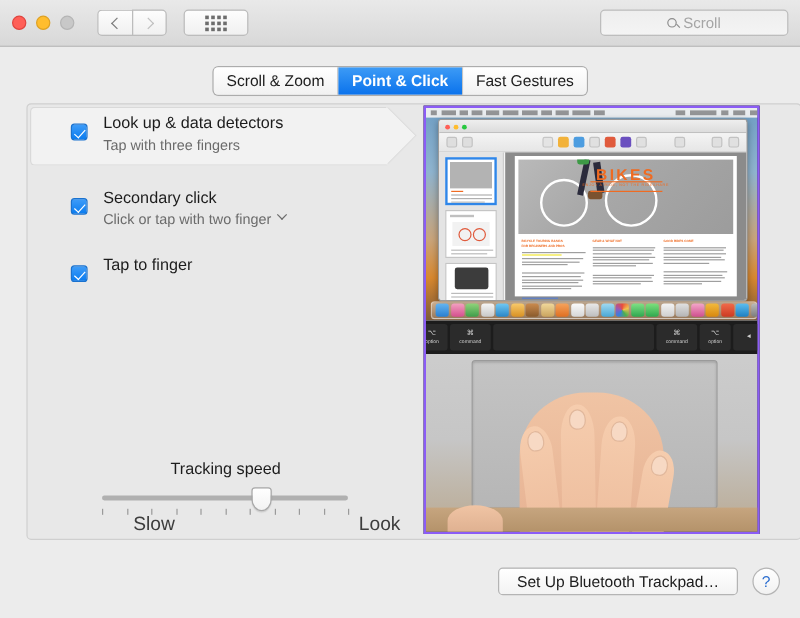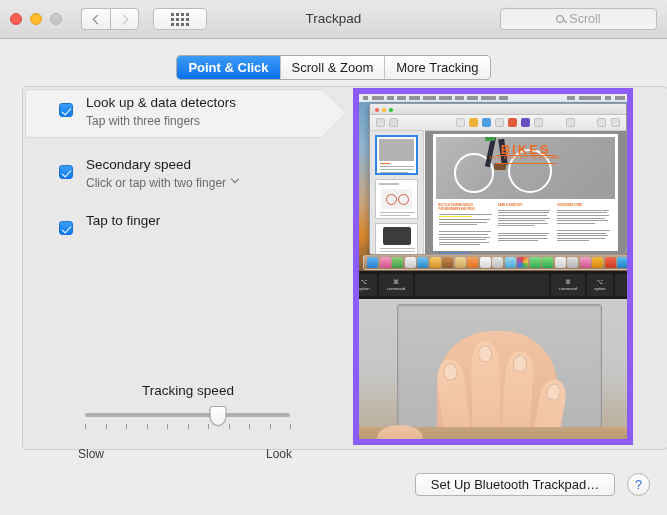--- a/index.html
+++ b/index.html
@@ -159,31 +159,31 @@
   .thumb {
     position: absolute; top: 23px;
     width: 17px; height: 20px;
     background: linear-gradient(to bottom,#ffffff,#f2f2f2);
     border: 1px solid #a8a8a8;
     border-radius: 3px 3px 50% 50%;
     transform: translateX(-8.5px);
     box-shadow: 0 1px 1px rgba(0,0,0,0.12);
   }
   .slowlbl, .fastlbl {
-    position: absolute; top: 64px; font-size: 12px; color: #3d3d3d;
+    position: absolute; top: 46px; font-size: 16px; color: #3d3d3d; margin-left: 33px;
   }
   .slowlbl { left: 55px; }
   .fastlbl { left: 243px; }
 
   
   .preview {
     position: absolute; left: 330px; top: 1px;
     width: 280px; height: 357px;
     overflow: hidden; background: #000;
-    border: 6px solid #8b5cf6;
+    border: 2px solid #8b5cf6;
   }
 
   
   .shotTop { position: absolute; left:0; top:0; width:280px; height:177px; overflow:hidden;
              background: linear-gradient(to bottom,#6f9ec4 0%, #8fb4cf 30%, #c9a47a 62%, #d8882f 80%, #7c5a3a 100%); }
   .shotTop .menubar { position:absolute; left:0; top:0; width:280px; height:8px;
             background: rgba(242,242,242,0.93); }
   .shotTop .menubar .mi { position:absolute; top:2px; height:4px; background:#666; opacity:.65; }
   .appwin { position:absolute; left:10px; top:9px; width:258px; height:152px;
             background:#f6f6f6; border:1px solid #9a9a9a; border-radius:3px; overflow:hidden;
@@ -291,53 +291,52 @@
         <i></i>
         <i></i>
         <i></i>
       <i></i>
         <i></i>
         <i></i>
         <i></i>
     </span>
   </div>
 
-  <div class="wintitle">Trackpad</div>
 
   <div class="searchbox">
     <span class="mag"></span>
     <span class="searchph">Scroll</span>
   </div>
 </div>
 
 <div class="tabbar">
   <div class="tabs">
+    <div class="tab">Scroll &amp; Zoom</div>
     <div class="tab active">Point &amp; Click</div>
-    <div class="tab">Scroll &amp; Zoom</div>
-    <div class="tab">More Tracking</div>
+    <div class="tab">Fast Gestures</div>
   </div>
 </div>
 
 <div class="panel">
 
   <div class="options">
 
     <div class="optrow" style="top:0">
       <div class="tag"></div>
       <div class="tagpoint"></div>
       <span class="cb"></span>
       <span class="opttitle">Look up &amp; data detectors</span>
       <span class="optsub">
         <span>Tap with three fingers</span>
       </span>
     </div>
 
     <div class="optrow" style="position:absolute; top:62px; width:322px;">
       <span class="cb"></span>
-      <span class="opttitle">Secondary speed</span>
+      <span class="opttitle">Secondary click</span>
       <span class="optsub">
         <span>Click or tap with two finger</span>
         <span class="dchev"></span>
       </span>
     </div>
 
     <div class="optrow" style="position:absolute; top:118px; width:322px;">
       <span class="cb"></span>
       <span class="opttitle">Tap to finger</span>
     </div>

